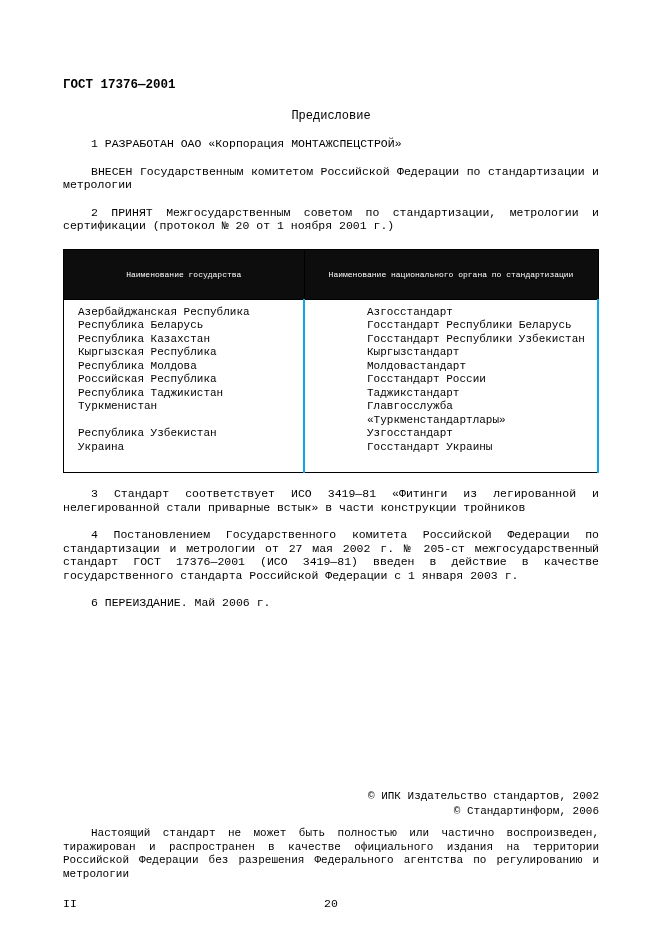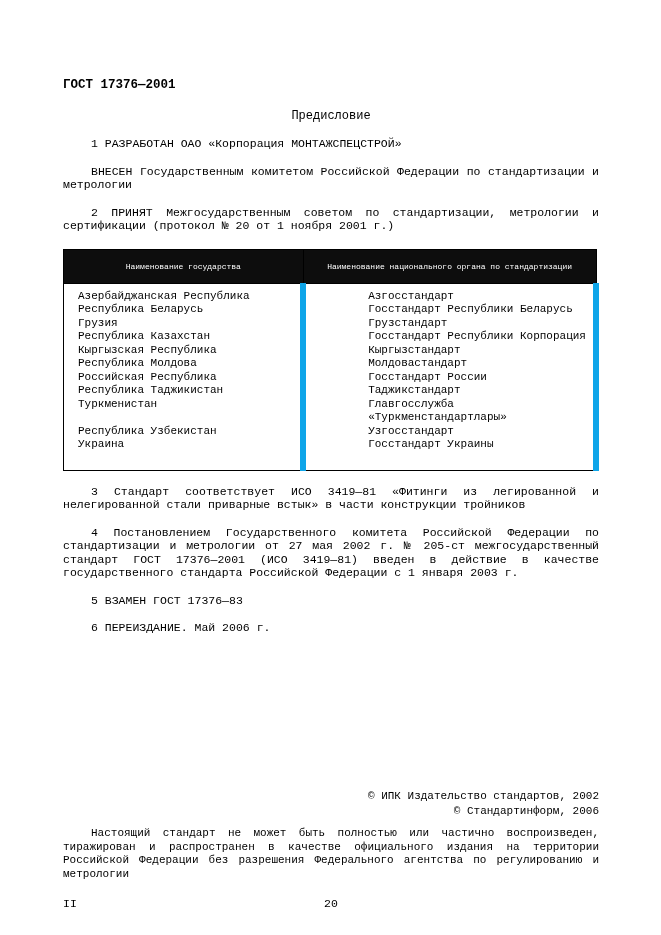--- a/index.html
+++ b/index.html
@@ -44,29 +44,29 @@
     margin-top: 16px;
     table-layout: fixed;
   }
   table.countries th {
     background: #0d0d0d;
     color: #ffffff;
     font-weight: normal;
     font-size: 8px;
     line-height: 9px;
     text-align: center;
-    padding: 12px 2px;
+    padding: 20px 2px;
     border: 1px solid #000000;
   }
   table.countries td {
     font-size: 11px;
     line-height: 13.5px;
     padding: 0 4px;
     border-left: 1px solid #000000;
-    border-right: 6px solid #0ea5e9;
+    border-right: 2px solid #0ea5e9;
     vertical-align: top;
   }
   table.countries td.col-country { padding-left: 14px; }
   table.countries td.col-org     { padding-left: 62px; }
   table.countries tr.first-row td { padding-top: 6px; }
   table.countries tr.last-row td  { padding-bottom: 18px; border-bottom: 1px solid #000000; }
   .spacer { flex: 1; }
   .copyright {
     text-align: right;
     font-size: 11px;
@@ -118,26 +118,22 @@
     <tbody>
         <tr class="first-row">
           <td class="col-country">Азербайджанская Республика</td>
           <td class="col-org">Азгосстандарт</td>
         </tr>
         <tr>
           <td class="col-country">Республика Беларусь</td>
           <td class="col-org">Госстандарт Республики Беларусь</td>
         </tr>
         <tr>
-          <td class="col-country">Грузия</td>
-          <td class="col-org">Грузстандарт</td>
-        </tr>
-        <tr>
           <td class="col-country">Республика Казахстан</td>
-          <td class="col-org">Госстандарт Республики Корпорация</td>
+          <td class="col-org">Госстандарт Республики Узбекистан</td>
         </tr>
         <tr>
           <td class="col-country">Кыргызская Республика</td>
           <td class="col-org">Кыргызстандарт</td>
         </tr>
         <tr>
           <td class="col-country">Республика Молдова</td>
           <td class="col-org">Молдовастандарт</td>
         </tr>
         <tr>
@@ -159,21 +155,20 @@
         <tr class="last-row">
           <td class="col-country">Украина</td>
           <td class="col-org">Госстандарт Украины</td>
         </tr>
       </tbody>
   </table>
 
   <div>
       <p class="para">3 Стандарт соответствует ИСО 3419—81 «Фитинги из легированной и нелегированной стали приварные встык» в части конструкции тройников</p>
       <p class="para">4 Постановлением Государственного комитета Российской Федерации по стандартизации и метрологии от 27 мая 2002 г. № 205-ст межгосударственный стандарт ГОСТ 17376—2001 (ИСО 3419—81) введен в действие в качестве государственного стандарта Российской Федерации с 1 января 2003 г.</p>
-      <p class="para">5 ВЗАМЕН ГОСТ 17376—83</p>
       <p class="para">6 ПЕРЕИЗДАНИЕ. Май 2006 г.</p>
     </div>
 
   <div class="spacer"></div>
 
   <div class="copyright">
       <div>© ИПК Издательство стандартов, 2002</div>
       <div>© Стандартинформ, 2006</div>
     </div>
 

